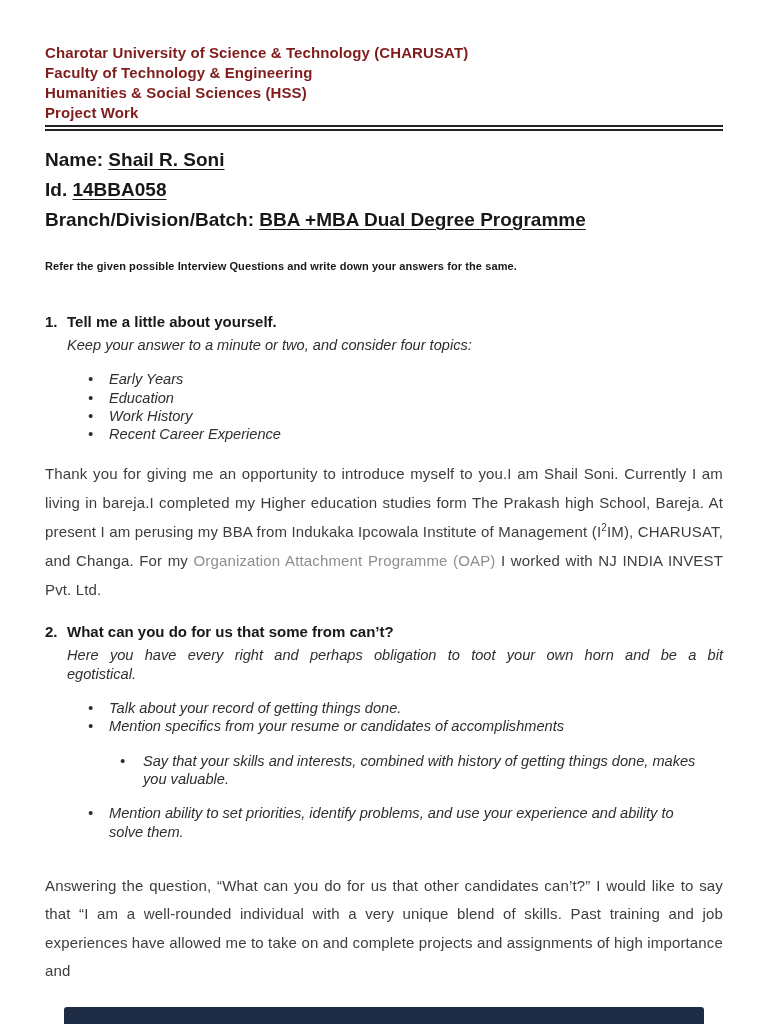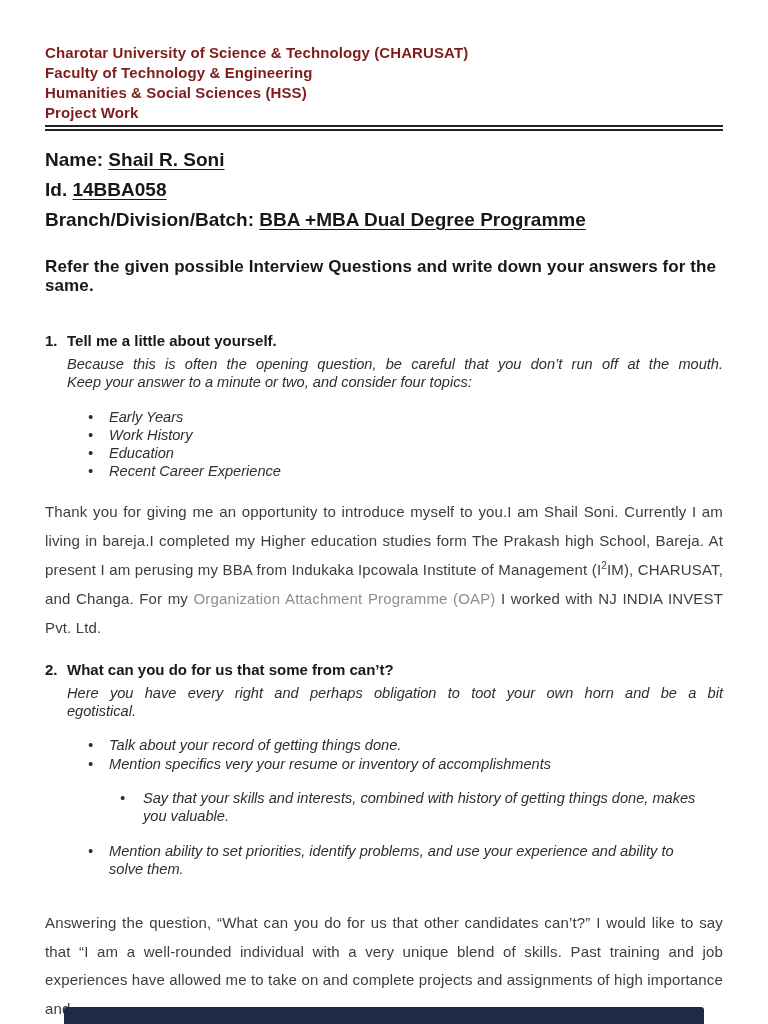--- a/index.html
+++ b/index.html
@@ -14,21 +14,21 @@
   
   .header{margin:43px 45px 0 45px;text-align:left;font-weight:bold;
           font-size:15px;line-height:20px;color:#7f1d1d;letter-spacing:0.1px;}
   .rule{margin:2px 45px 0 45px;height:2px;border-top:2px solid #222;border-bottom:2px solid #222;}
 
   
   .student{margin:19px 45px 0 45px;font-weight:bold;font-size:19px;color:#181818;}
   .student .line{line-height:19px;margin-bottom:11px;}
   .u{text-decoration:underline;text-underline-offset:3px;}
 
-  .instruction{margin:28px 45px 0 45px;font-weight:bold;font-size:17px;
+  .instruction{margin:28px 45px 0 45px;font-weight:bold;font-size:11px;
                line-height:19px;color:#181818;letter-spacing:0.1px;}
 
   
   .question{margin:36px 45px 0 45px;}
   .q2{margin-top:18px;}
   .q-head{font-weight:bold;font-size:15px;line-height:20px;color:#181818;display:flex;}
   .q-num{width:22px;flex:0 0 22px;}
   .q-body{margin-left:22px;margin-top:4px;font-style:italic;color:#2e2e2e;
           font-size:14.6px;line-height:18.3px;}
   .g-just{text-align:justify;text-align-last:justify;}
@@ -79,46 +79,45 @@
   </div>
 
   <div class="instruction">Refer the given possible Interview Questions and write down your answers for the same.</div>
 
   <div class="question">
     <div class="q-head">
       <span class="q-num">1.</span>
       <span>Tell me a little about yourself.</span>
     </div>
     <div class="q-body">
-      <div class="g-just">Because this is often the opening question, be careful that you don’t run off at the mouth.</div>
       <div>Keep your answer to a minute or two, and consider four topics:</div>
       <ul class="bullets">
         <li>Early Years</li>
+        <li>Education</li>
         <li>Work History</li>
-        <li>Education</li>
         <li>Recent Career Experience</li>
       </ul>
     </div>
   </div>
 
   <div class="answer">
     <span>Thank you for giving me an opportunity to introduce myself to you.I am Shail Soni. Currently I am living in bareja.I completed my Higher education studies form The Prakash high School, Bareja. At present I am perusing my BBA from Indukaka Ipcowala Institute of Management (I</span><sup>2</sup><span>IM), CHARUSAT, and Changa. For my </span><span class="muted">Organization Attachment Programme (OAP)</span><span> I worked with NJ INDIA INVEST Pvt. Ltd.</span>
   </div>
 
   <div class="question q2">
     <div class="q-head">
       <span class="q-num">2.</span>
       <span>What can you do for us that some from can’t?</span>
     </div>
     <div class="q-body">
       <div class="g-just">Here you have every right and perhaps obligation to toot your own horn and be a bit</div>
       <div>egotistical.</div>
       <ul class="bullets">
         <li>Talk about your record of getting things done.</li>
-        <li>Mention specifics very your resume or inventory of accomplishments</li>
+        <li>Mention specifics from your resume or candidates of accomplishments</li>
       </ul>
       <ul class="bullets sub">
         <li>Say that your skills and interests, combined with history of getting things done, makes you valuable.</li>
       </ul>
       <ul class="bullets">
         <li>Mention ability to set priorities, identify problems, and use your experience and ability to solve them.</li>
       </ul>
     </div>
   </div>
 

